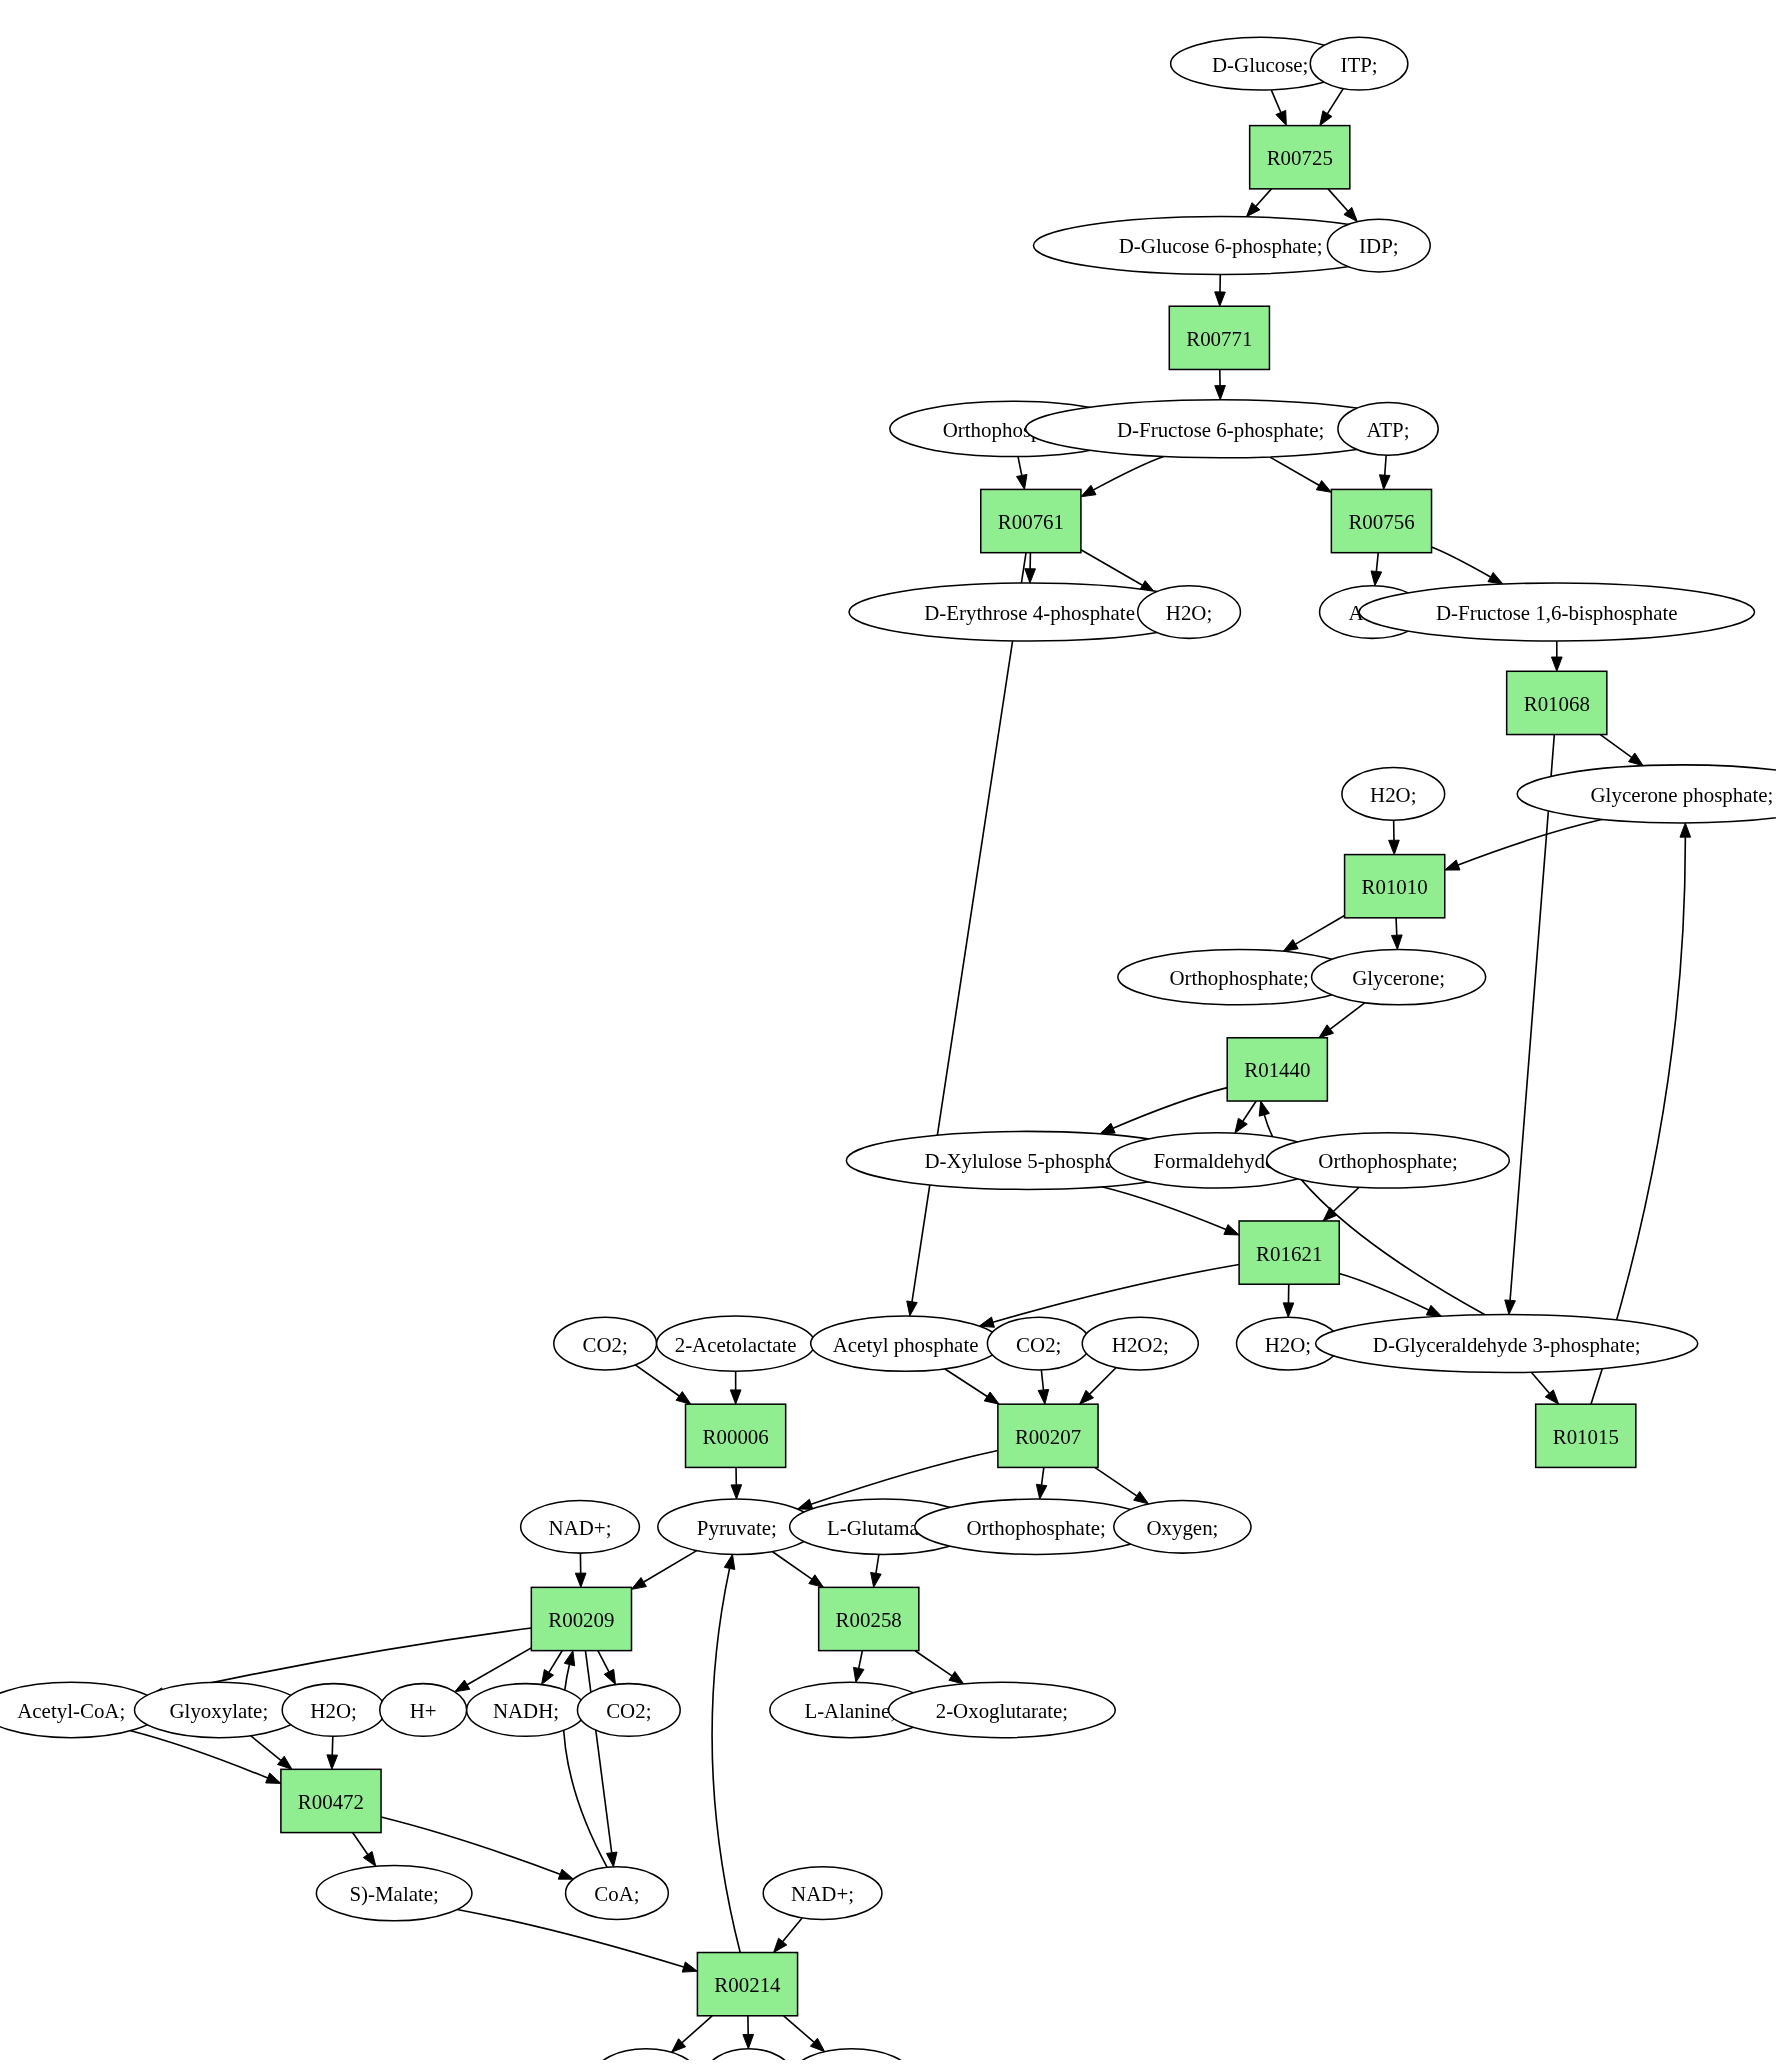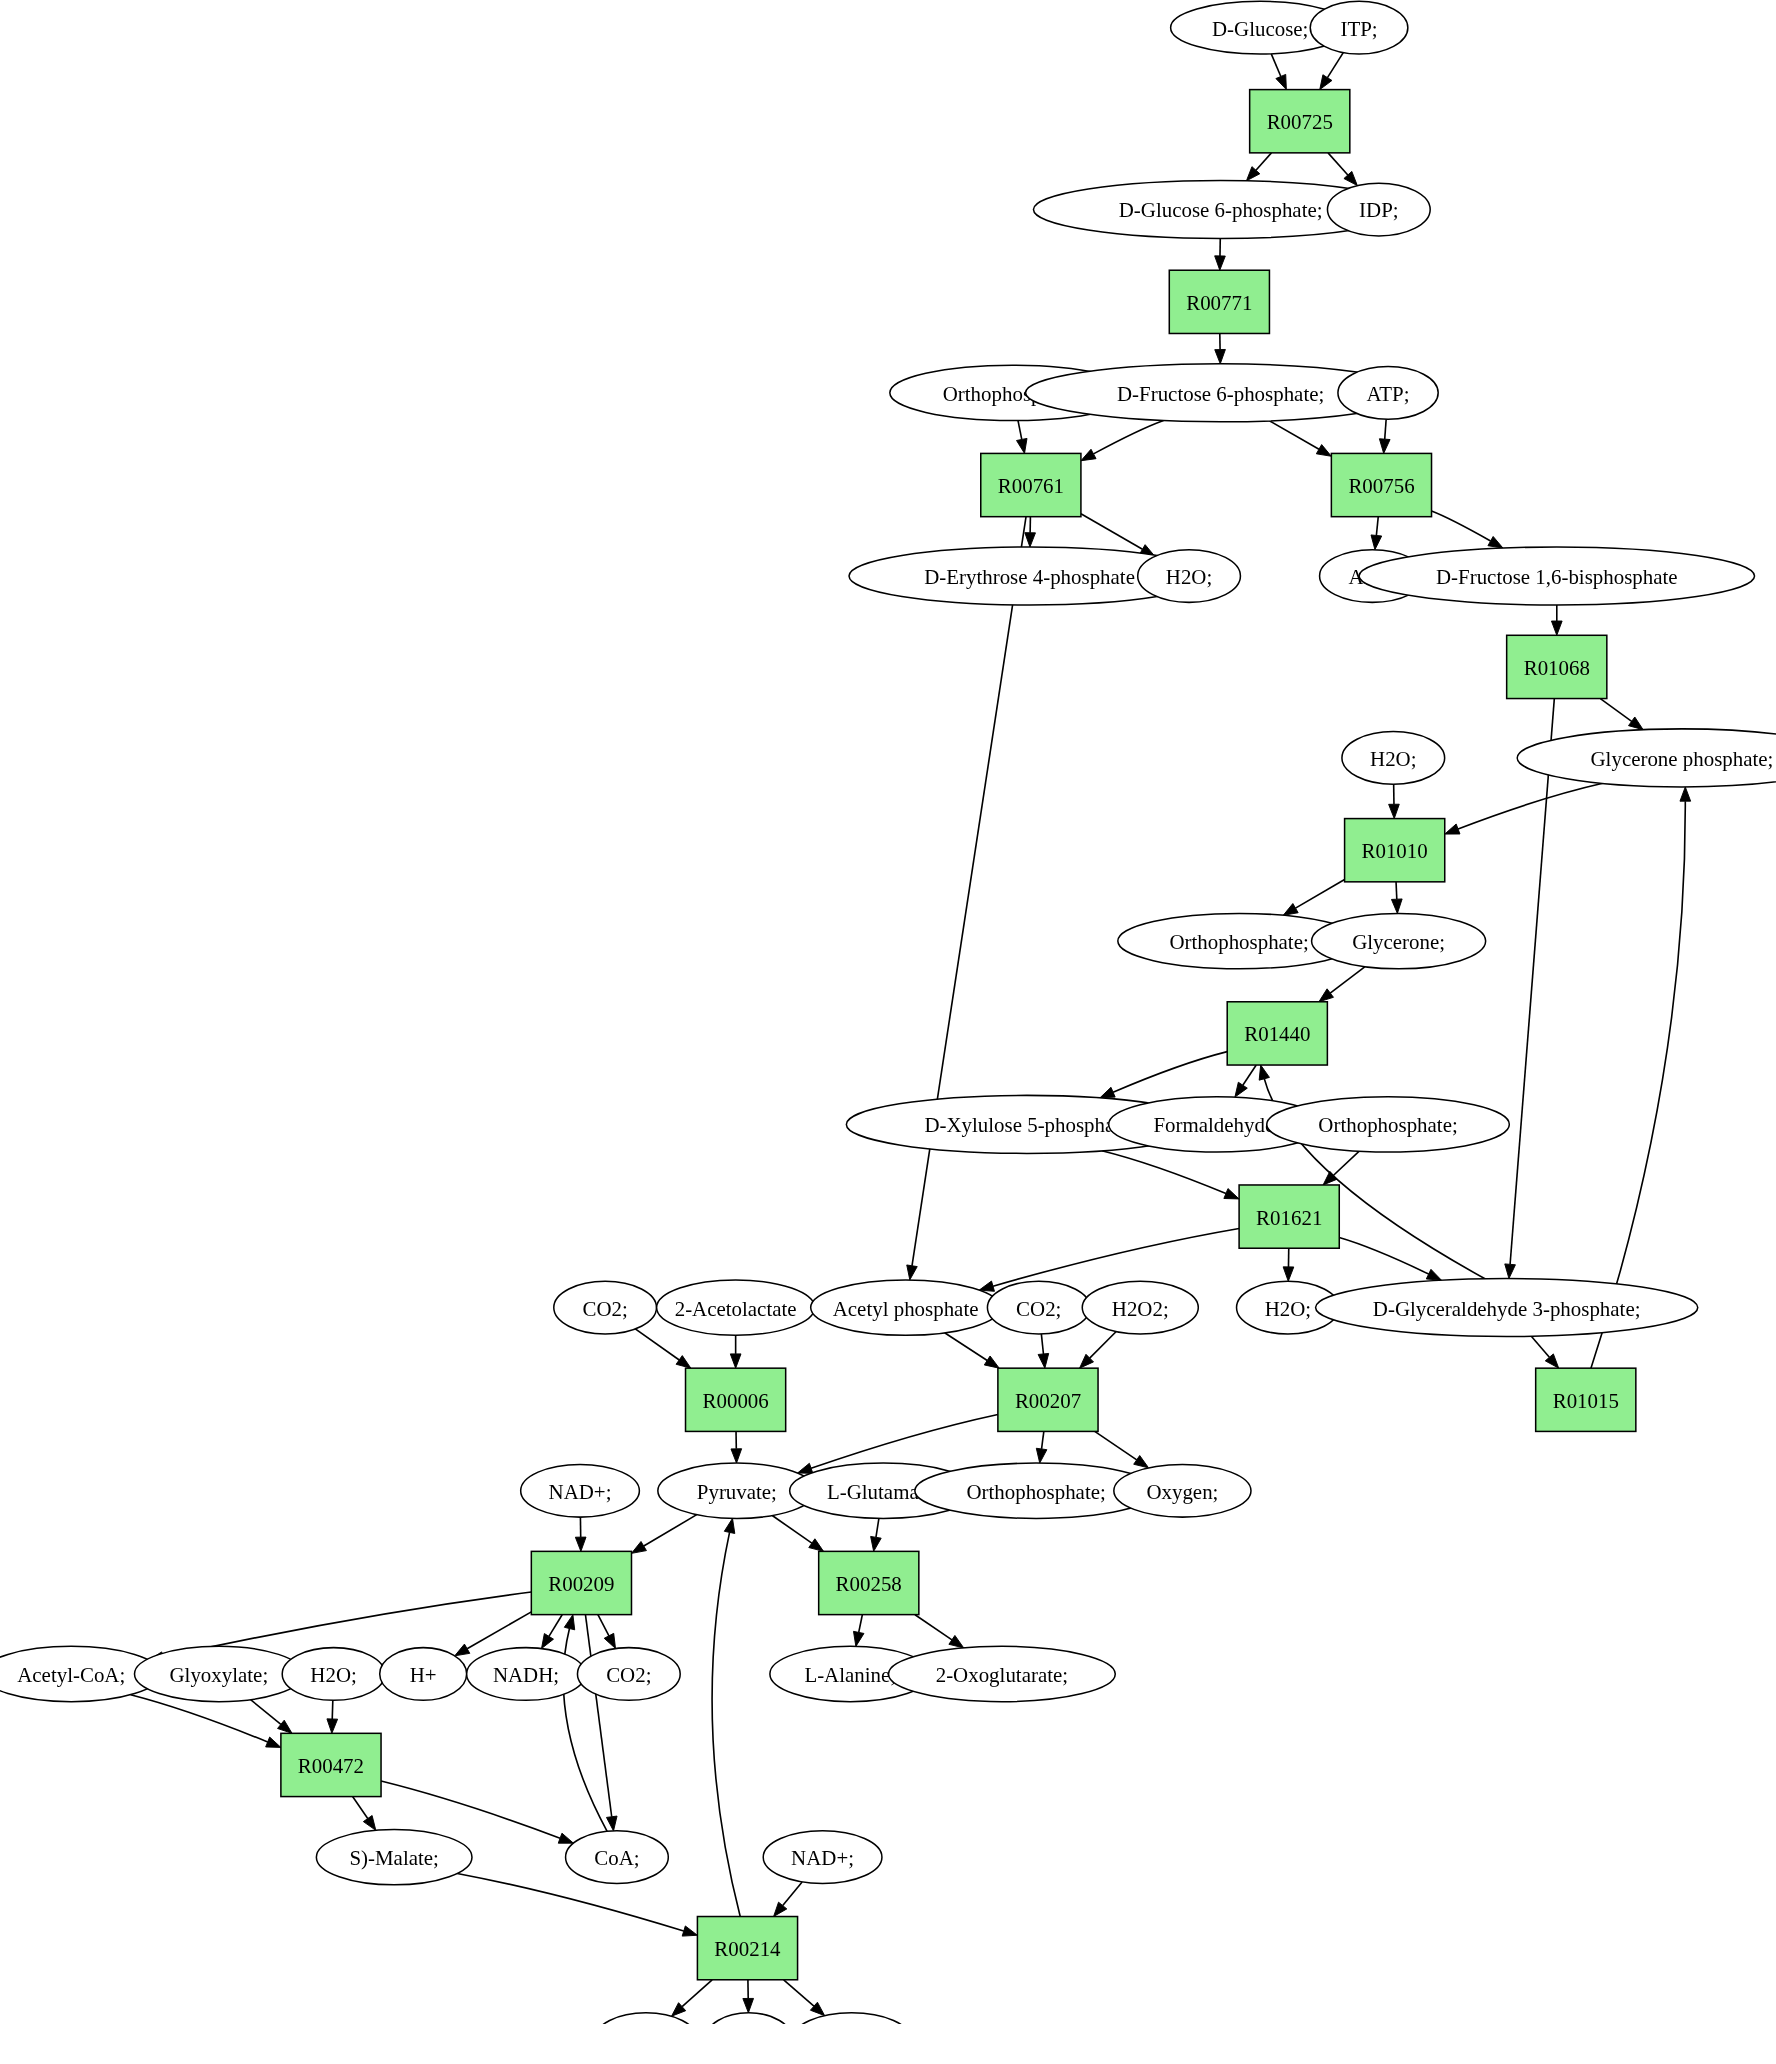--- a/index.html
+++ b/index.html
@@ -6,20 +6,21 @@
     margin: 0;
     padding: 0;
     background: #ffffff;
   }
   #canvas {
     position: relative;
     width: 1777px;
     height: 2024px;
     background: #ffffff;
     font-family: "Liberation Serif", "DejaVu Serif", serif;
+    margin-top: 36px;
   }
   svg.graph {
     position: absolute;
     top: 0;
     left: 0;
     width: 1777px;
     height: 2065px;
   }
   .node-ellipse {
     fill: #ffffff;

